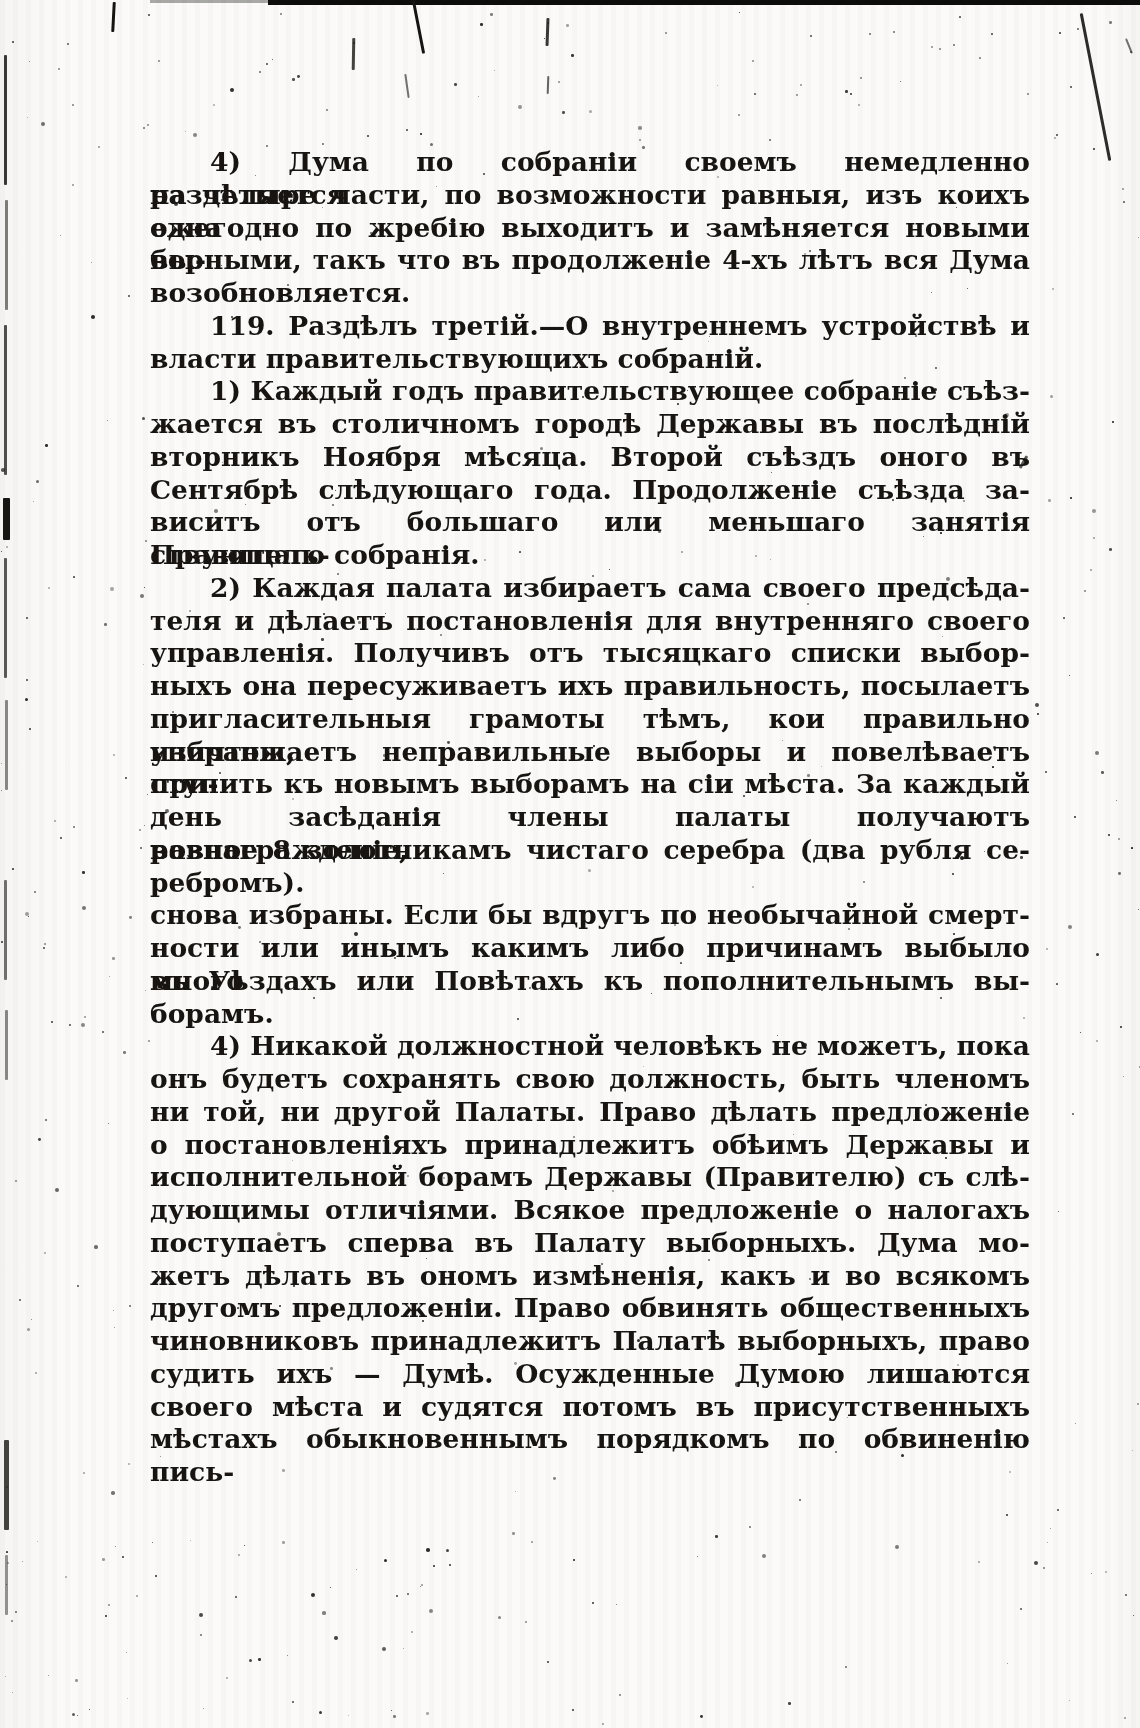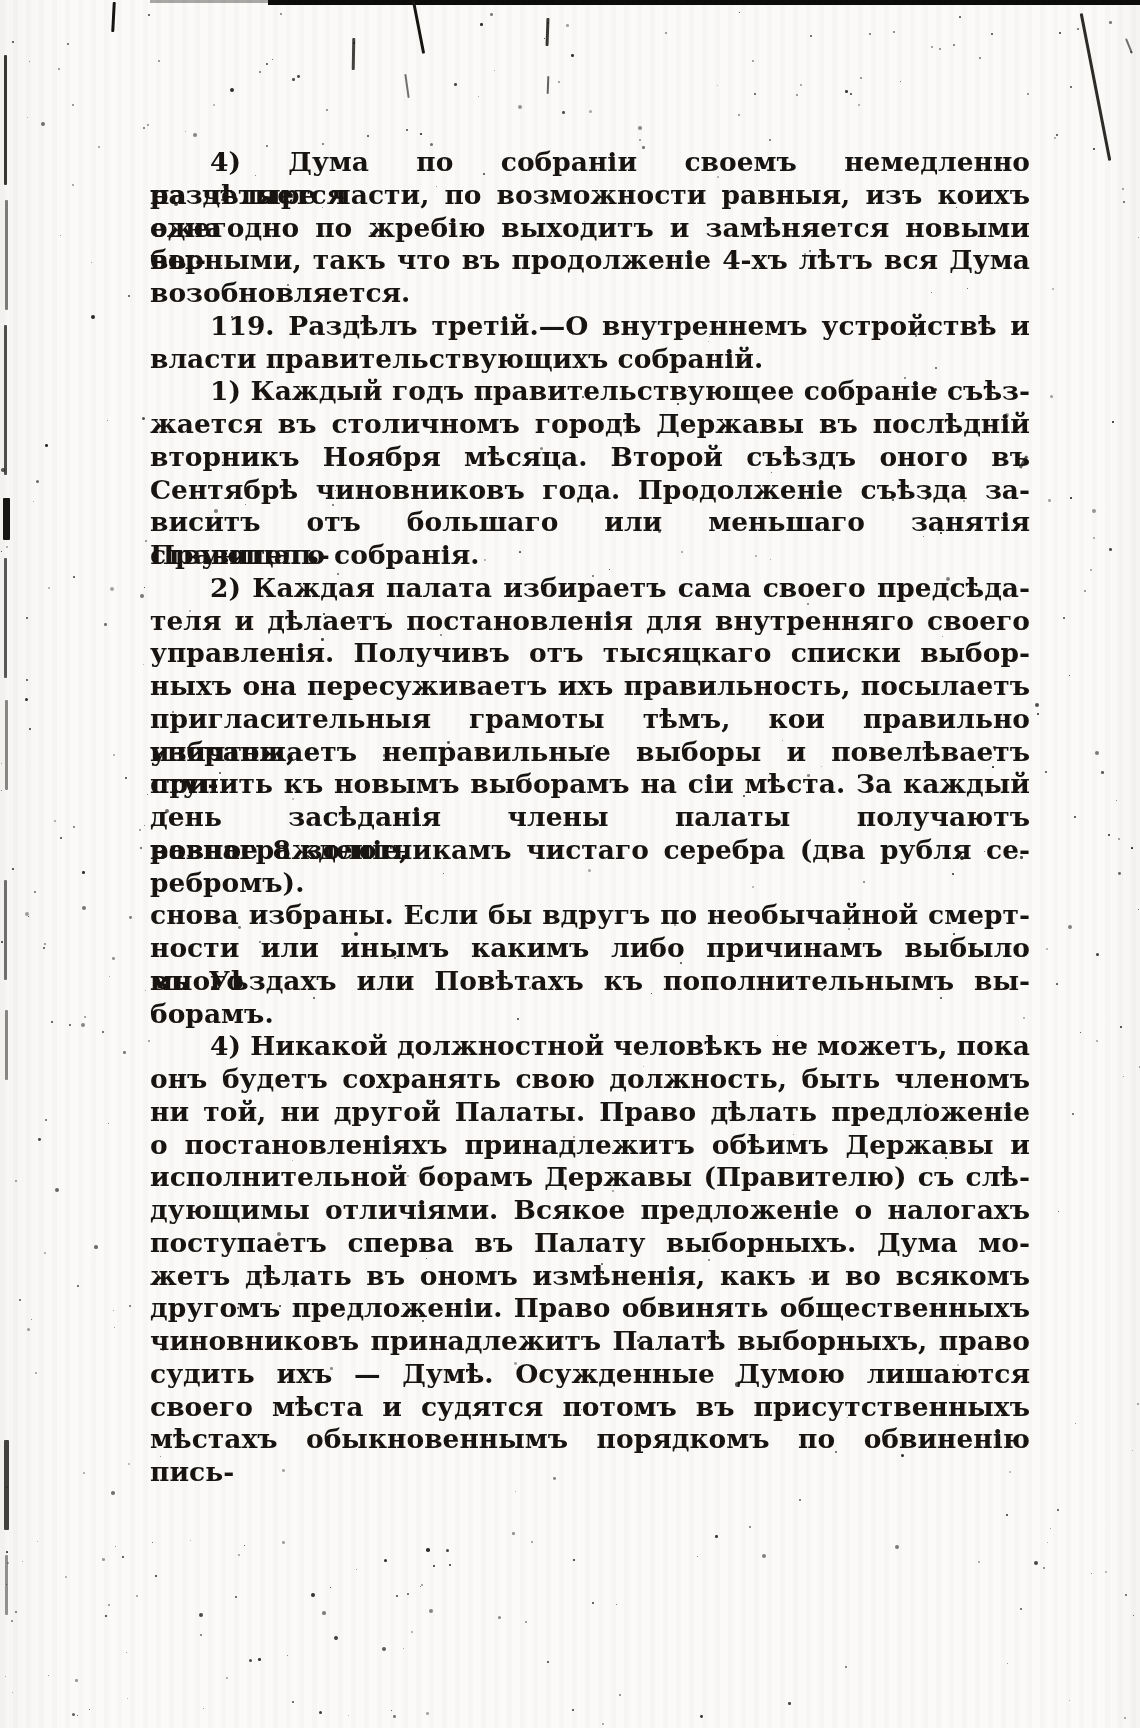--- a/index.html
+++ b/index.html
@@ -80,21 +80,21 @@
     <div class="ln j ind">4) Дума по собраніи своемъ немедленно раздѣляется</div>
     <div class="ln j">на четыре части, по возможности равныя, изъ коихъ одна</div>
     <div class="ln j">ежегодно по жребію выходитъ и замѣняется новыми вы-</div>
     <div class="ln j">борными, такъ что въ продолженіе 4-хъ лѣтъ вся Дума</div>
     <div class="ln l">возобновляется.</div>
     <div class="ln j ind">119. Раздѣлъ третій.—О внутреннемъ устройствѣ и</div>
     <div class="ln l">власти правительствующихъ собраній.</div>
     <div class="ln j ind">1) Каждый годъ правительствующее собраніе съѣз-</div>
     <div class="ln j">жается въ столичномъ городѣ Державы въ послѣдній</div>
     <div class="ln j">вторникъ Ноября мѣсяца. Второй съѣздъ оного въ</div>
-    <div class="ln j">Сентябрѣ чиновниковъ года. Продолженіе съѣзда за-</div>
+    <div class="ln j">Сентябрѣ слѣдующаго года. Продолженіе съѣзда за-</div>
     <div class="ln j">виситъ отъ большаго или меньшаго занятія Правитель-</div>
     <div class="ln l">ствующаго собранія.</div>
     <div class="ln j ind">2) Каждая палата избираетъ сама своего предсѣда-</div>
     <div class="ln j">теля и дѣлаетъ постановленія для внутренняго своего</div>
     <div class="ln j">управленія. Получивъ отъ тысяцкаго списки выбор-</div>
     <div class="ln j">ныхъ она пересуживаетъ ихъ правильность, посылаетъ</div>
     <div class="ln j">пригласительныя грамоты тѣмъ, кои правильно избраны,</div>
     <div class="ln j">уничтожаетъ неправильные выборы и повелѣваетъ при-</div>
     <div class="ln j">ступить къ новымъ выборамъ на сіи мѣста. За каждый</div>
     <div class="ln j">день засѣданія члены палаты получаютъ вознагражденіе,</div>

